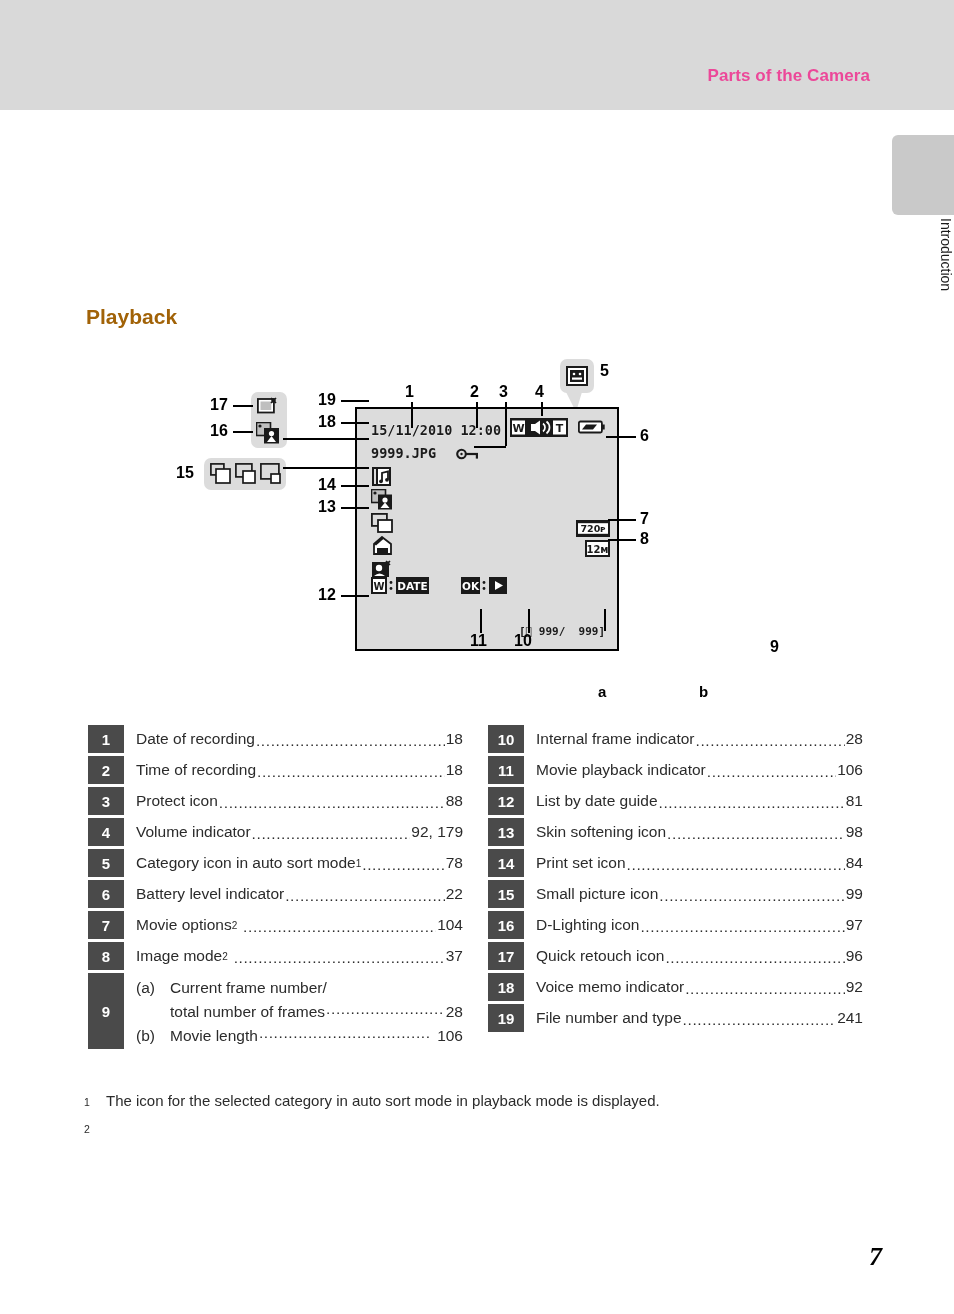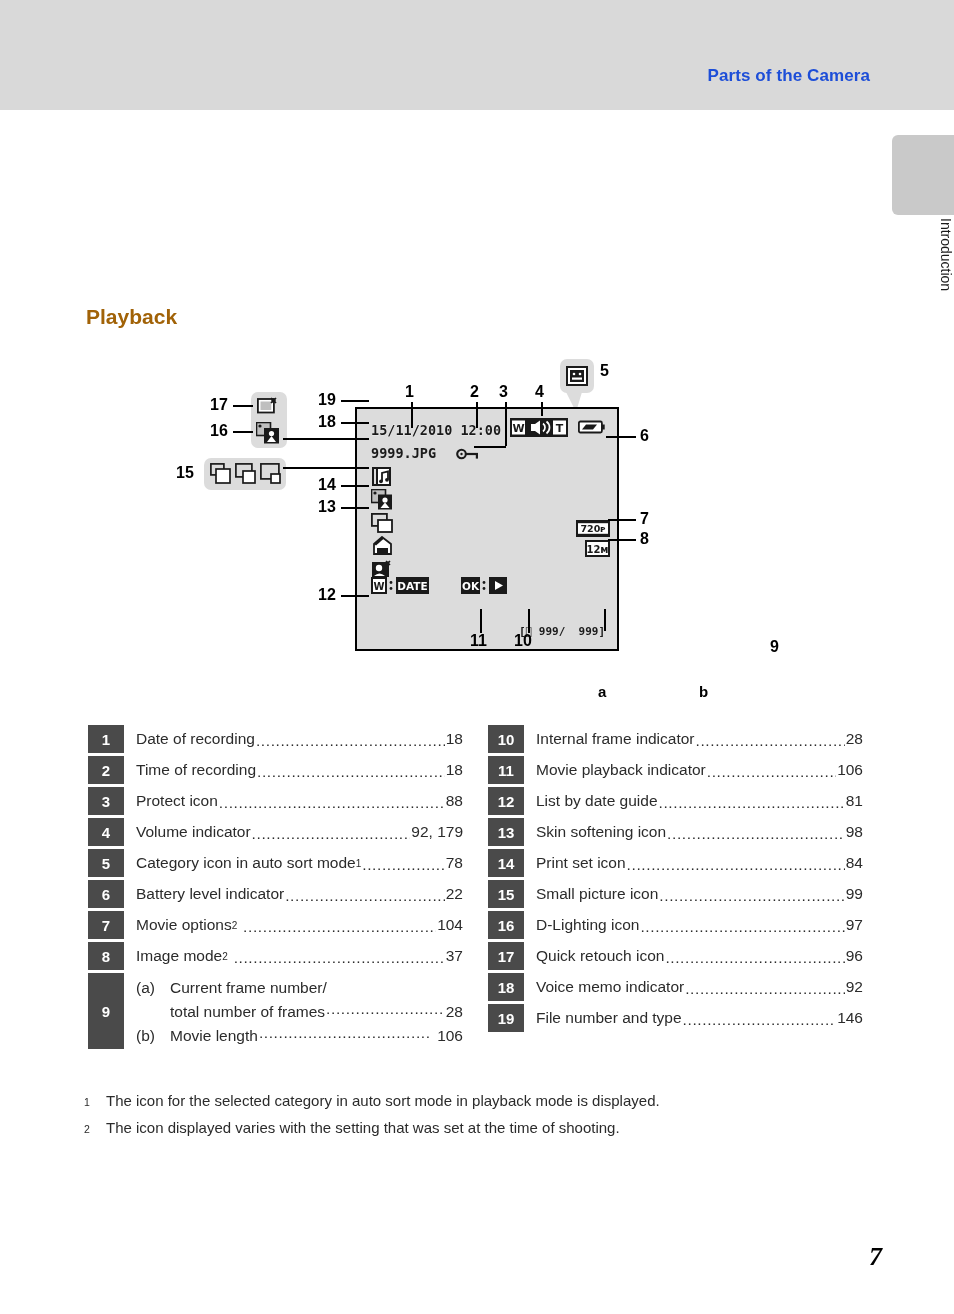--- a/index.html
+++ b/index.html
@@ -13,21 +13,21 @@
     overflow: hidden;
   }
 
   
   #header-band {
     position:absolute; left:0; top:0; width:954px; height:110px;
     background:#d9d9d9;
   }
   #header-title {
     position:absolute; right:84px; top:66px;
-    font-size:17px; font-weight:600; color:#1d4ed8;
+    font-size:17px; font-weight:600; color:#ec4899;
     letter-spacing:.1px;
   }
   
   #side-tab {
     position:absolute; right:0; top:135px; width:62px; height:80px;
     background:#c9c9c9; border-radius:6px 0 0 6px;
   }
   #side-tab-label {
     position:absolute; right:0px; top:218px; width:62px;
     text-align:center;
@@ -534,30 +534,29 @@
           <span class="lbl">Voice memo indicator</span>
           <span class="dots">........................................................</span>
           <span class="pg">92</span>
         </div>
       </div>
     <div class="legrow">
         <div class="legnum">19</div>
         <div class="legtxt">
           <span class="lbl">File number and type</span>
           <span class="dots">........................................................</span>
-          <span class="pg">146</span>
+          <span class="pg">241</span>
         </div>
       </div>
   </div>
 </div>
 
 <div id="footnotes">
   <div class="fnrow">
     <div class="fnmark">1</div>
     <div>The icon for the selected category in auto sort mode in playback mode is displayed.</div>
   </div>
   <div class="fnrow">
     <div class="fnmark">2</div>
-    <div>The icon displayed varies with the setting that was set at the time of shooting.</div>
   </div>
 </div>
 
 <div id="page-number">7</div>
 
 </body></html>

